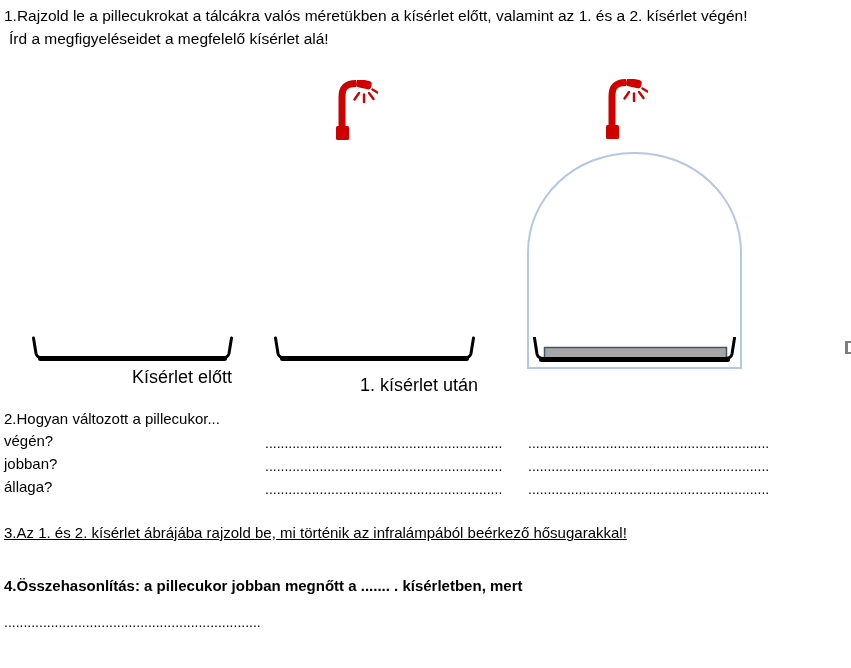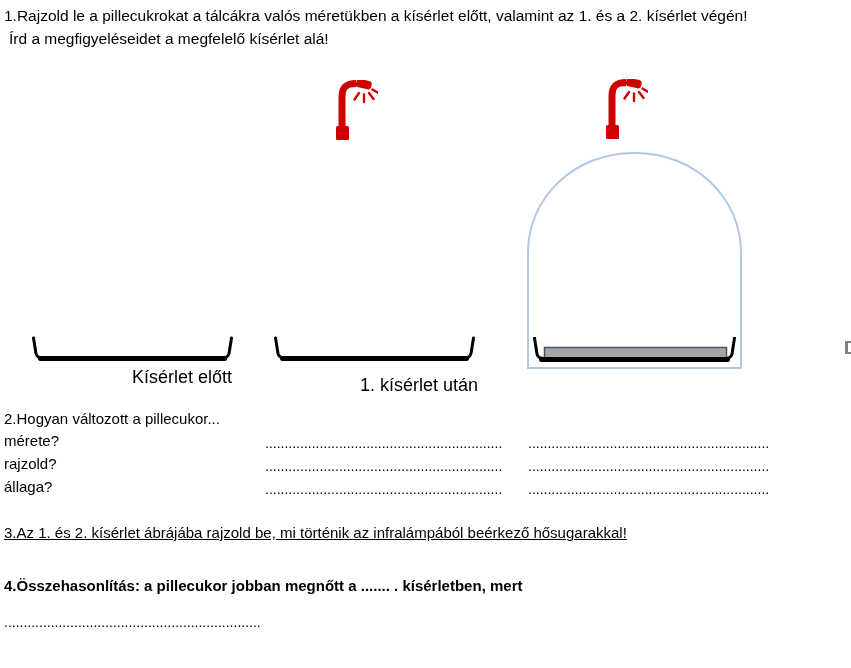--- a/index.html
+++ b/index.html
@@ -102,22 +102,22 @@
     <rect x="14" y="10.5" width="182" height="12" fill="#a6a6a6" stroke="#44546a" stroke-width="1.5"></rect>
     <path d="M4,1 l2.5,16 q1,4.5 7,4.5" fill="none" stroke="#000" stroke-width="3" stroke-linecap="round"></path>
     <path d="M11,22.5 h186" fill="none" stroke="#000" stroke-width="5" stroke-linecap="round"></path>
     <path d="M204,1 l-2.5,16 q-1,4.5 -7,4.5" fill="none" stroke="#000" stroke-width="3" stroke-linecap="round"></path>
   </svg>
 
   <div class="abs traylabel l1">Kísérlet előtt</div>
   <div class="abs traylabel l2">1. kísérlet után</div>
 
   <div class="abs txt q2h">2.Hogyan változott a pillecukor...</div>
-  <div class="abs txt q2label r1">mérete?</div>
-  <div class="abs txt q2label r2">rajzold?</div>
+  <div class="abs txt q2label r1">végén?</div>
+  <div class="abs txt q2label r2">jobban?</div>
   <div class="abs txt q2label r3">állaga?</div>
 
   <span class="abs dots d11">................................................................................</span>
   <span class="abs dots d12">................................................................................</span>
   <span class="abs dots d21">................................................................................</span>
   <span class="abs dots d22">................................................................................</span>
   <span class="abs dots d31">................................................................................</span>
   <span class="abs dots d32">................................................................................</span>
 
   <div class="abs txt q3">3.Az 1. és 2. kísérlet ábrájába rajzold be, mi történik az infralámpából beérkező hősugarakkal!</div>

